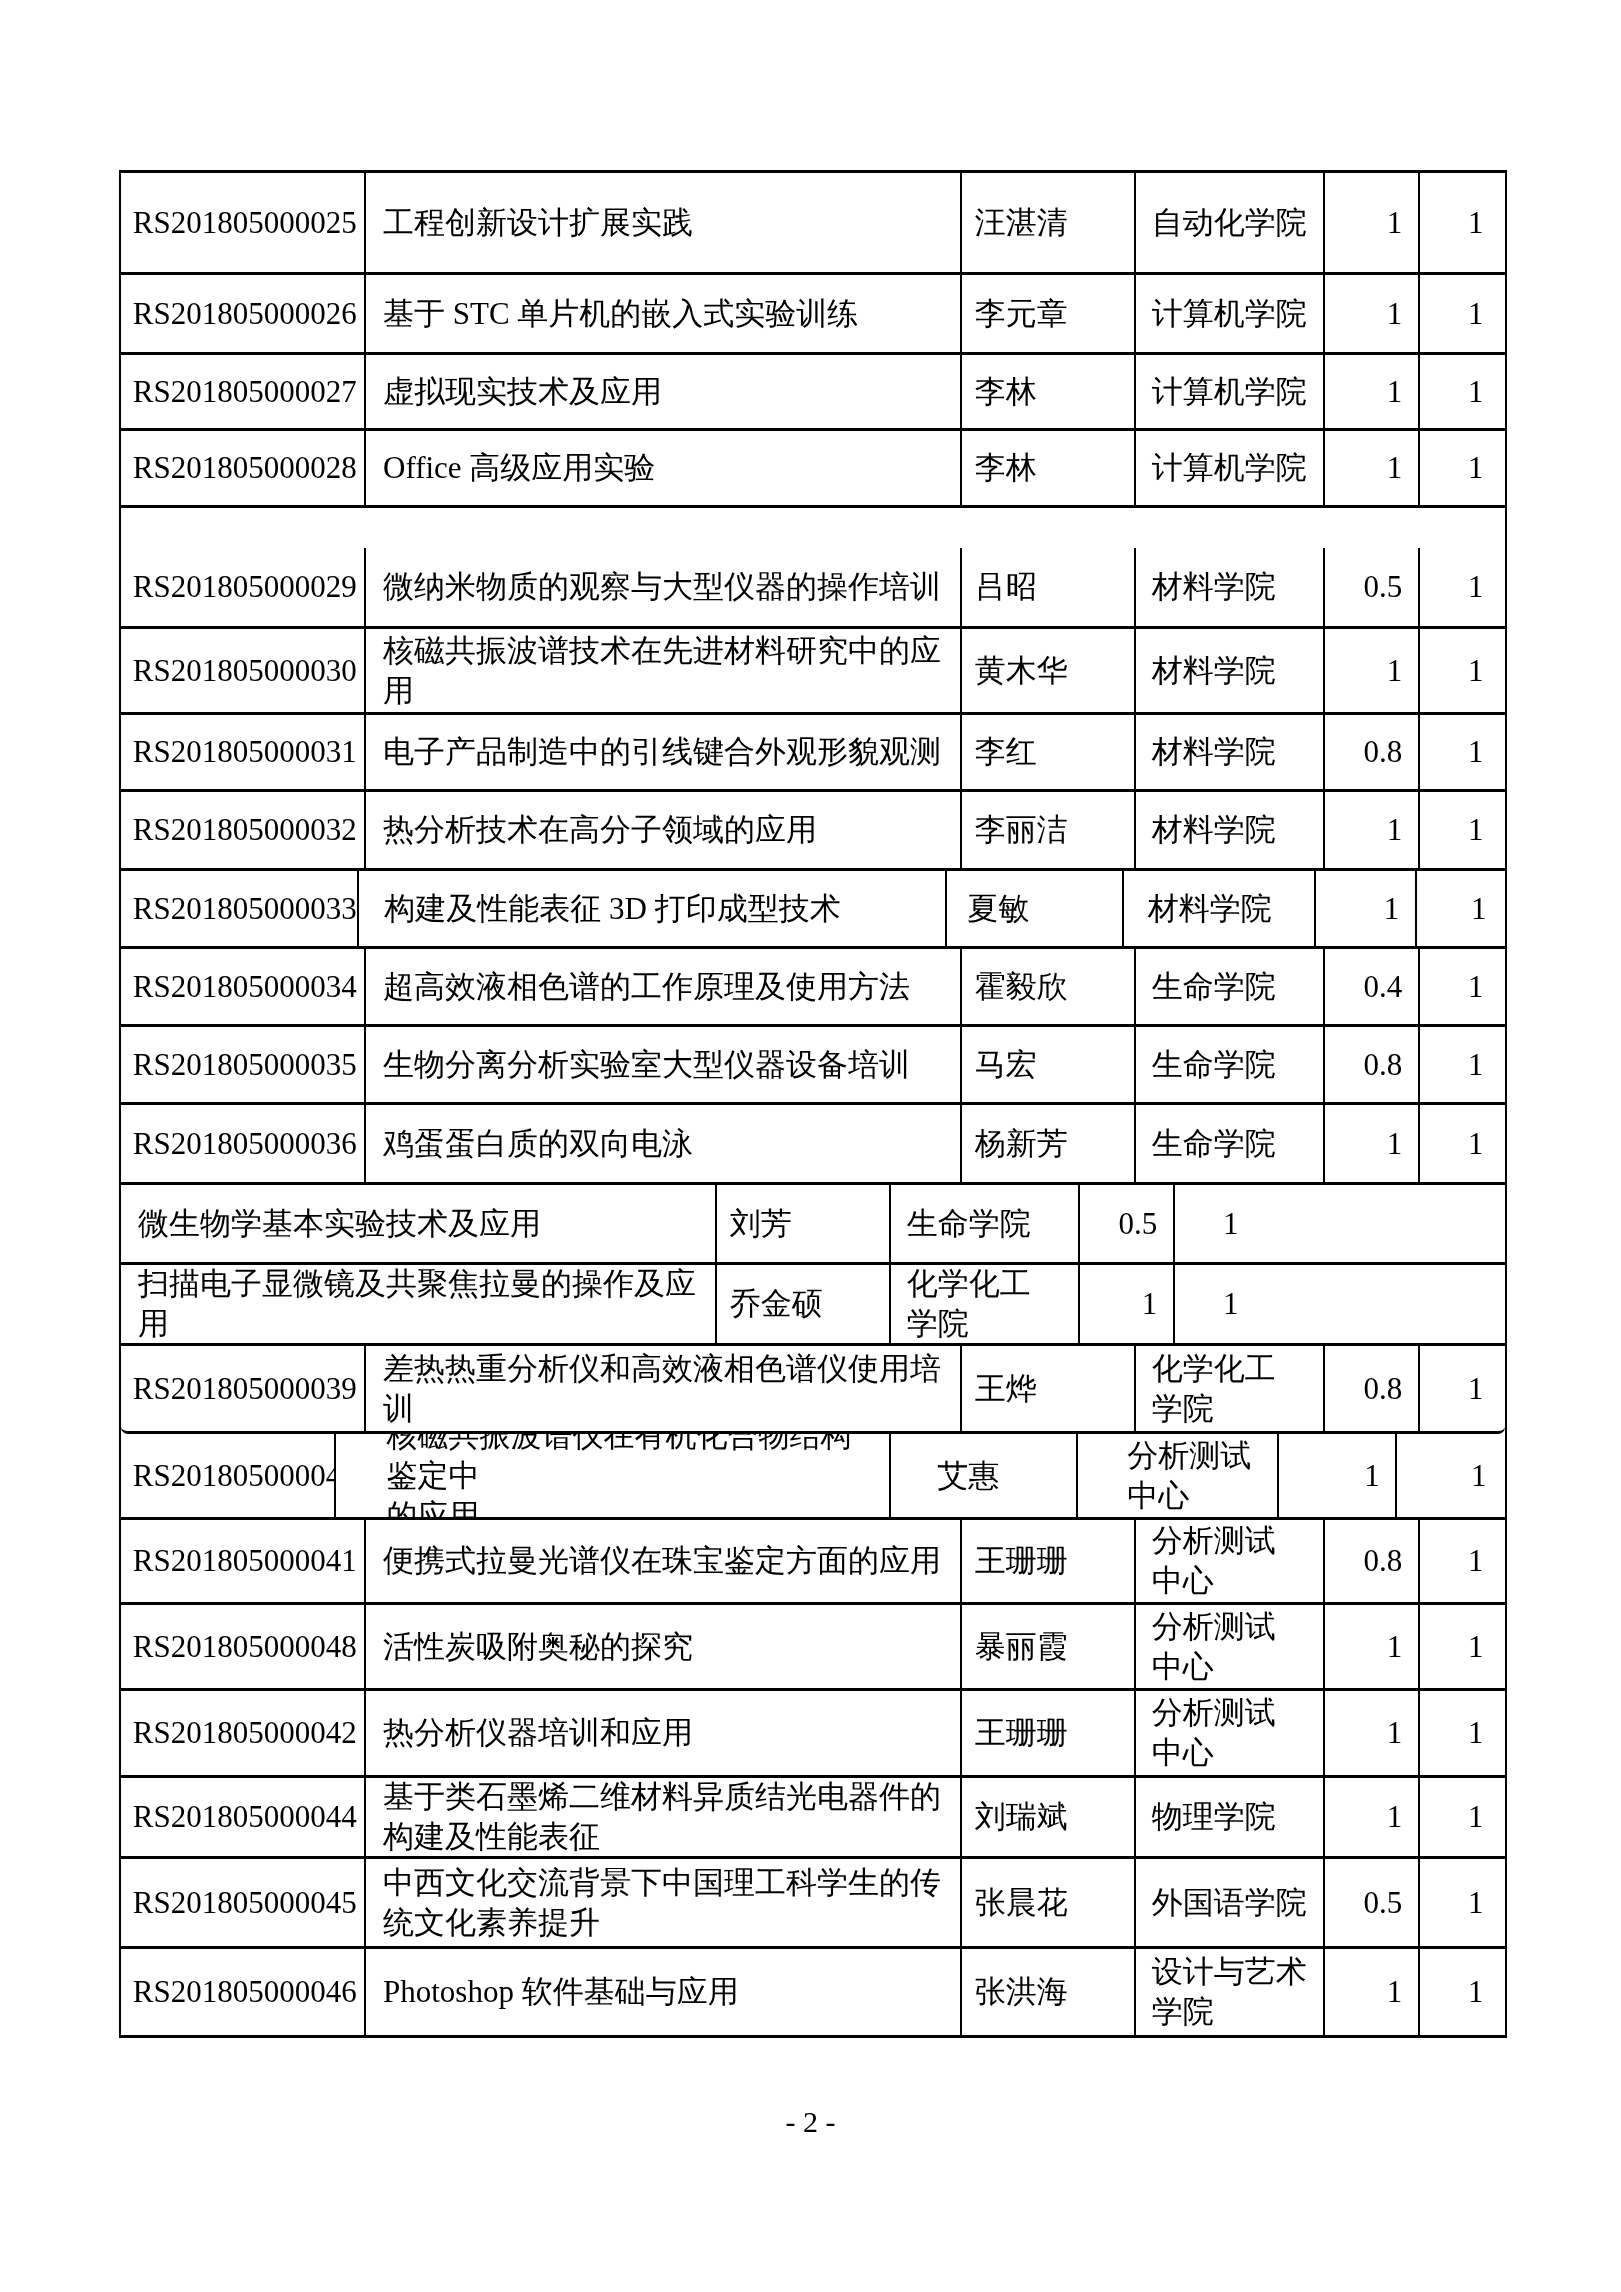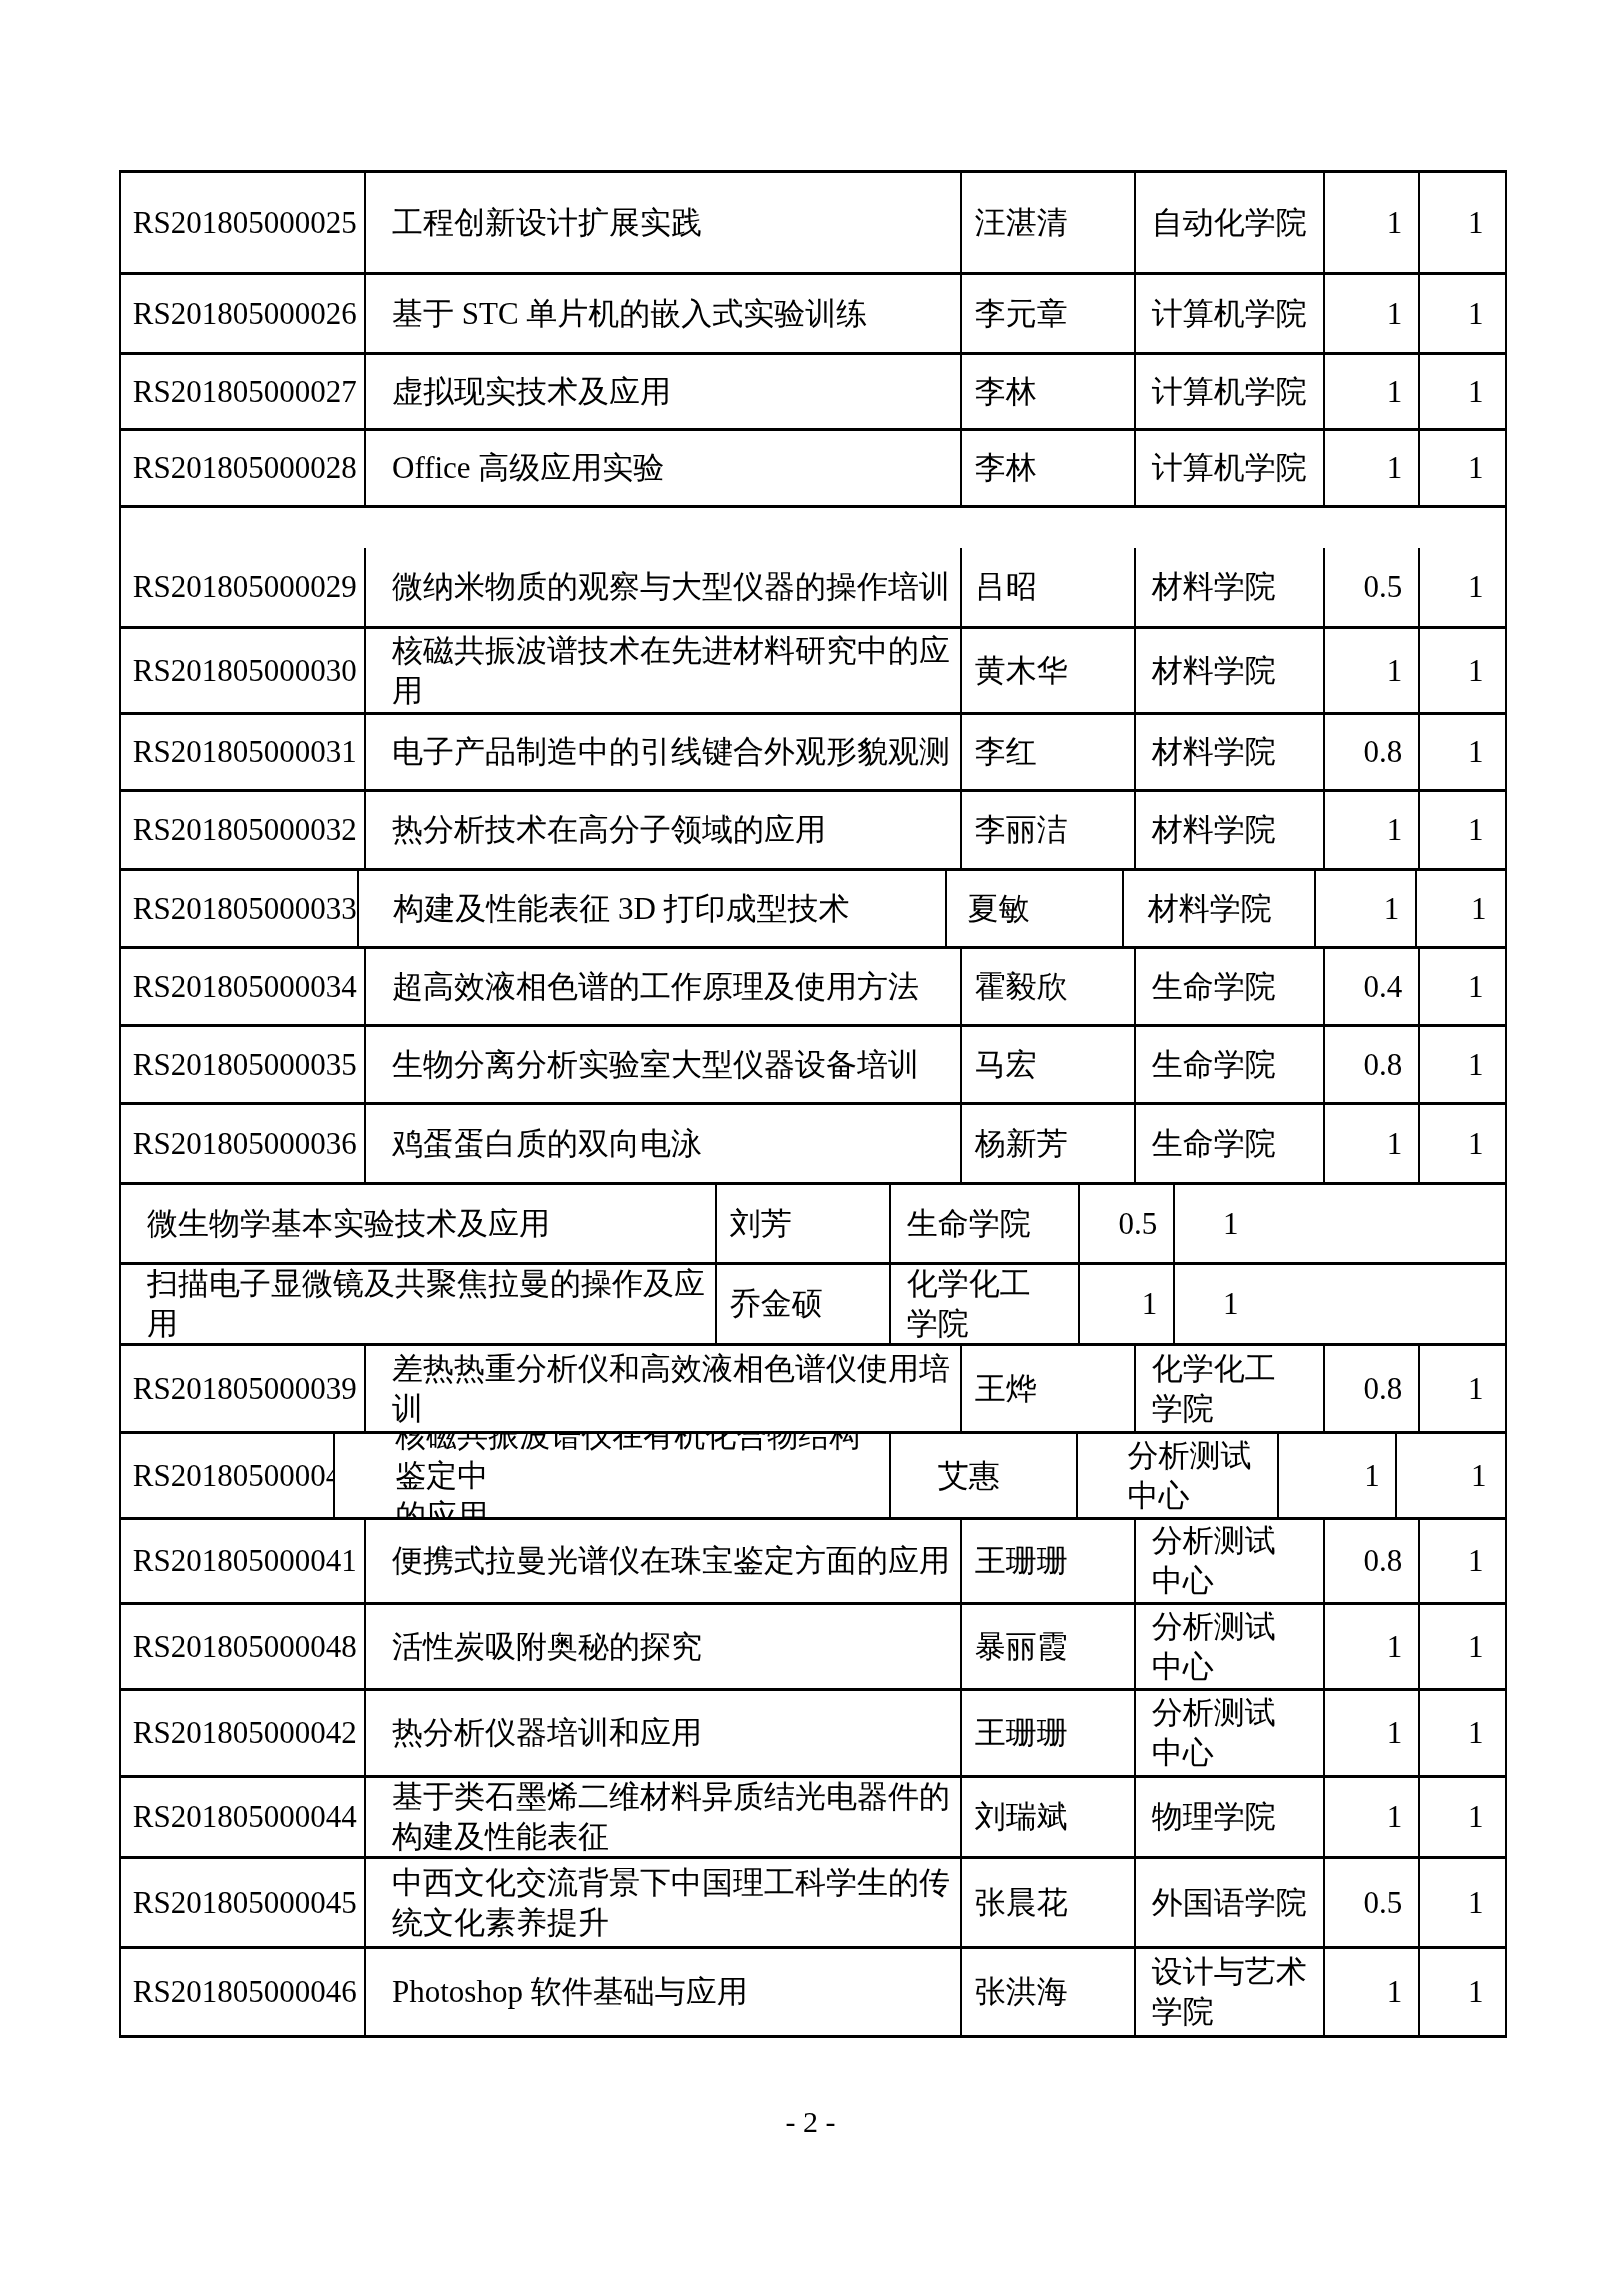--- a/index.html
+++ b/index.html
@@ -39,21 +39,21 @@
     display: flex;
     align-items: center;
     font-size: 31px;
     line-height: 40px;
     overflow: hidden;
   }
   .cell:last-child {
     border-right: none;
   }
   .id-cell      { width: 245px; padding-left: 11.8px; }
-  .title-cell   { width: 596px; padding-left: 26px; padding-right: 7.8px; white-space: pre-line; }
+  .title-cell   { width: 596px; padding-left: 17px; padding-right: 7.8px; white-space: pre-line; }
   .teacher-cell { width: 174px; padding-left: 12.7px; }
   .dept-cell    { width: 189px; padding-left: 15.7px; padding-right: 3.9px; white-space: pre-line; }
   .score-cell   { width: 95px;  justify-content: flex-end; padding-right: 15.7px; }
   .count-cell   { width: 82px;  justify-content: flex-end; padding-right: 18.6px; }
   .page-footer {
     position: absolute;
     top: 2105px;
     left: 0;
     width: 1621px;
     text-align: center;
@@ -170,21 +170,21 @@
     </div>
     <div class="trow" style="height: 81px;">
       <div class="cell title-cell">扫描电子显微镜及共聚焦拉曼的操作及应
 用</div>
       <div class="cell teacher-cell">乔金硕</div>
       <div class="cell dept-cell">化学化工
 学院</div>
       <div class="cell score-cell">1</div>
       <div class="cell count-cell">1</div>
     </div>
-    <div class="trow" style="height: 88px;">
+    <div class="trow" style="height: 88px; border-radius: 7px;">
       <div class="cell id-cell">RS201805000039</div>
       <div class="cell title-cell">差热热重分析仪和高效液相色谱仪使用培
 训</div>
       <div class="cell teacher-cell">王烨</div>
       <div class="cell dept-cell">化学化工
 学院</div>
       <div class="cell score-cell">0.8</div>
       <div class="cell count-cell">1</div>
     </div>
     <div class="trow" style="height: 86px; gap: 34px;">

